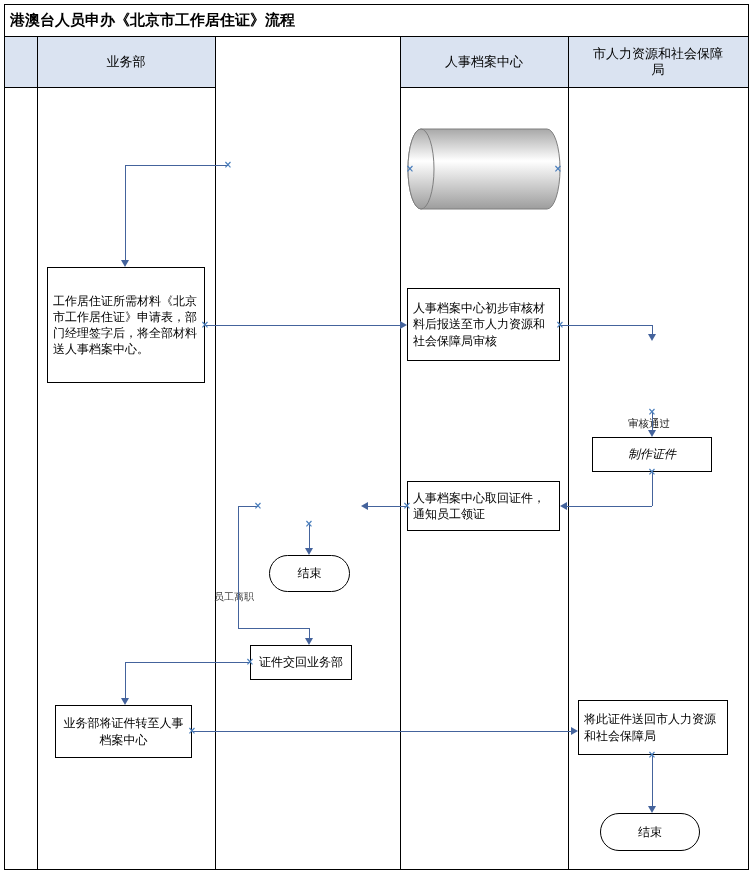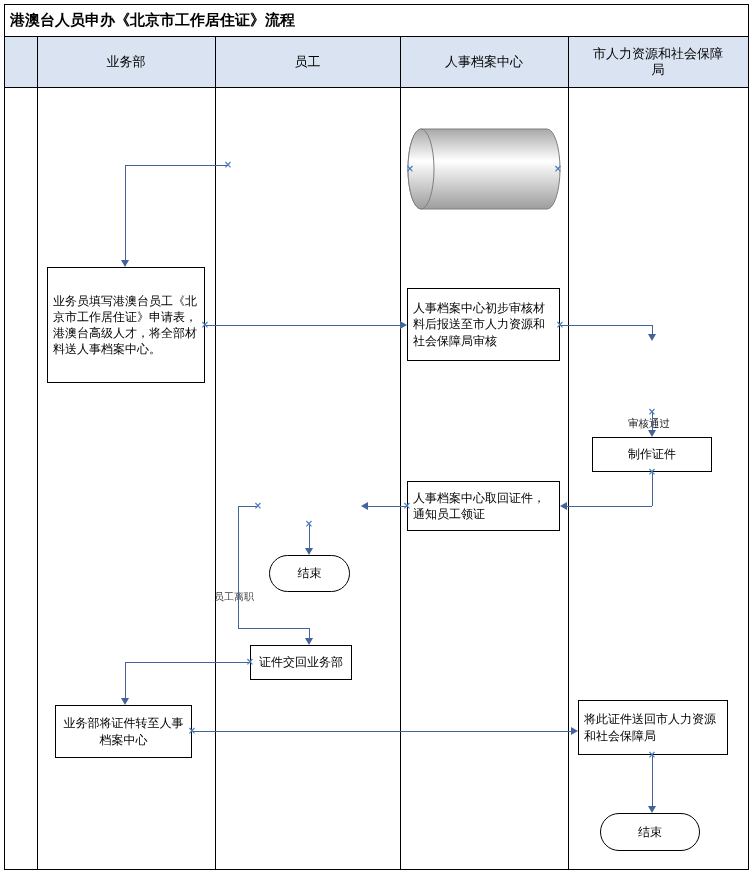--- a/index.html
+++ b/index.html
@@ -34,21 +34,20 @@
 <body>
 
 <div class="canvas">
 
   <div class="frame"></div>
 
   <div class="title-bar">港澳台人员申办《北京市工作居住证》流程</div>
 
   <div class="hdr" style="left:5px;  width:32px;"></div>
   <div class="hdr" style="left:37px; width:178px;">业务部</div>
-  <div class="hdr" style="left:215px;width:185px;">员工</div>
   <div class="hdr" style="left:568px;width:180px;padding:0 24px;">市人力资源和社会保障局</div>
   <div class="hdr" style="left:400px;width:168px;">人事档案中心</div>
 
   <div class="lane-line" style="left:37px;"></div>
   <div class="lane-line" style="left:215px;"></div>
   <div class="lane-line" style="left:400px;"></div>
   <div class="lane-line" style="left:568px;"></div>
 
 
   <div class="cyl">
@@ -58,28 +57,28 @@
           <stop offset="0" stop-color="#a8a8a8"></stop>
           <stop offset="0.4" stop-color="#ffffff"></stop>
           <stop offset="1" stop-color="#9d9d9d"></stop>
         </linearGradient>
       </defs>
       <path d="M14,1 H140 A13,40 0 0 1 140,81 H14 A13,40 0 0 1 14,1 Z" fill="url(#cg)" stroke="#7f7f7f" stroke-width="1"></path>
       <ellipse cx="14" cy="41" rx="13" ry="40" fill="url(#cg)" stroke="#7f7f7f" stroke-width="1"></ellipse>
     </svg>
   </div>
 
-  <div class="node" style="left:47px;top:267px;width:158px;height:116px;">业务员填写港澳台员工《北京市工作居住证》申请表，港澳台高级人才，将全部材料送人事档案中心。</div>
+  <div class="node" style="left:47px;top:267px;width:158px;height:116px;">工作居住证所需材料《北京市工作居住证》申请表，部门经理签字后，将全部材料送人事档案中心。</div>
 
   <div class="node" style="left:407px;top:288px;width:153px;height:73px;">人事档案中心初步审核材料后报送至市人力资源和社会保障局审核</div>
 
 
   <div class="flabel" style="left:628px;top:419px;">审核通过</div>
 
-  <div class="node center" style="left:592px;top:437px;width:120px;height:35px;">制作证件</div>
+  <div class="node center" style="left:592px;top:437px;width:120px;height:35px;font-style:italic;">制作证件</div>
 
   <div class="node" style="left:407px;top:481px;width:153px;height:50px;">人事档案中心取回证件，通知员工领证</div>
 
 
   <div class="node stadium" style="left:269px;top:555px;width:81px;height:37px;">结束</div>
 
   <div class="flabel" style="left:214px;top:592px;font-size:10px;color:#3d3d3d;">员工离职</div>
 
   <div class="node center" style="left:250px;top:645px;width:102px;height:35px;">证件交回业务部</div>
 

